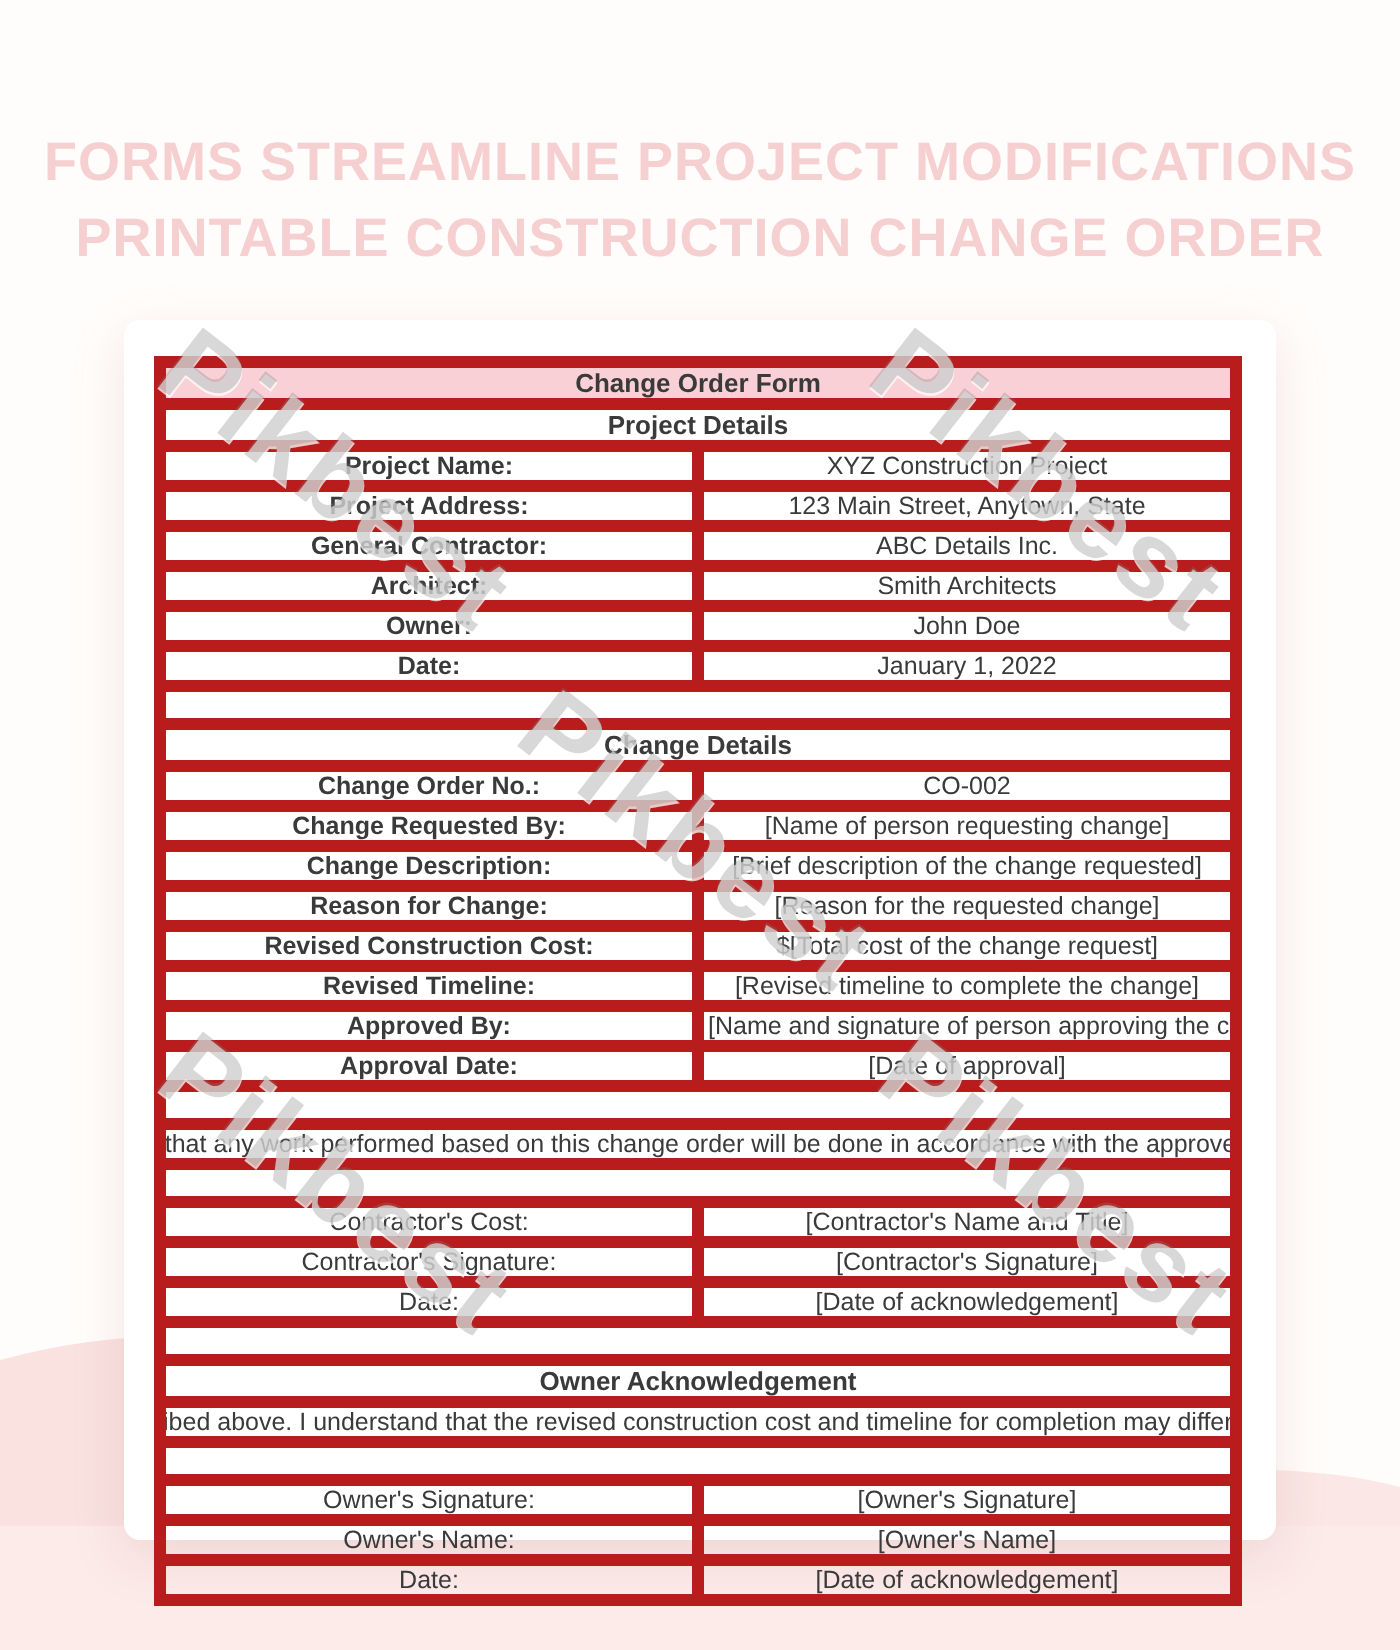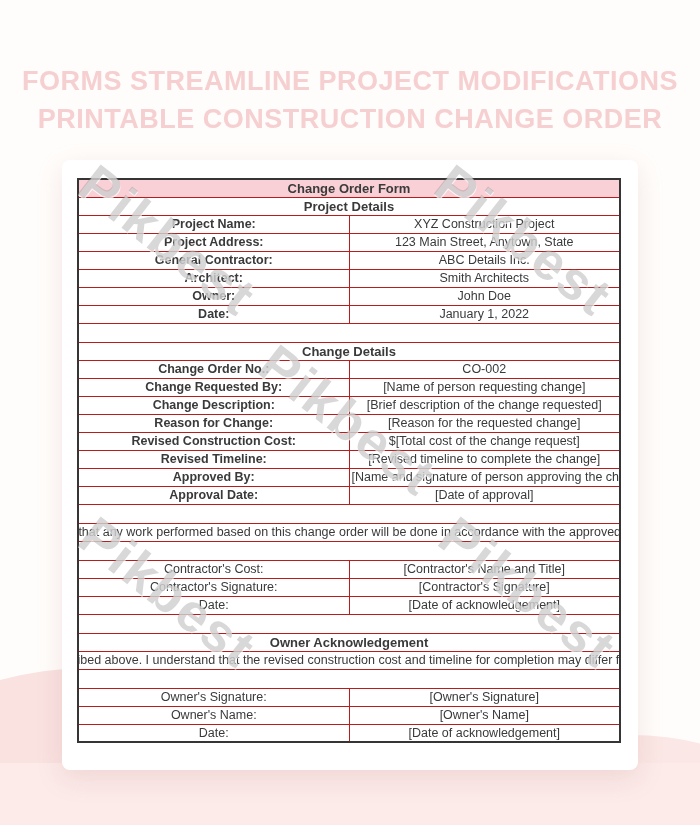--- a/index.html
+++ b/index.html
@@ -49,21 +49,21 @@
   
   table.form {
     position:absolute; left:15px; top:18px;
     width:544px;
     border-collapse:collapse;
     table-layout:fixed;
     font-size:12.5px;
     color:#3a3a3a;
   }
   table.form td {
-    border:1px solid #b91c1c;
+    border:6px solid #b91c1c;
     height:18px;
     padding:0 2px;
     text-align:center;
     vertical-align:middle;
     overflow:hidden;
     white-space:nowrap;
   }
   table.form { border:2px solid #353535; }
   td.col-label { width:178px; }
   tr.row-form-title td { background:#f8d0d6; font-weight:bold; font-size:13px; }

